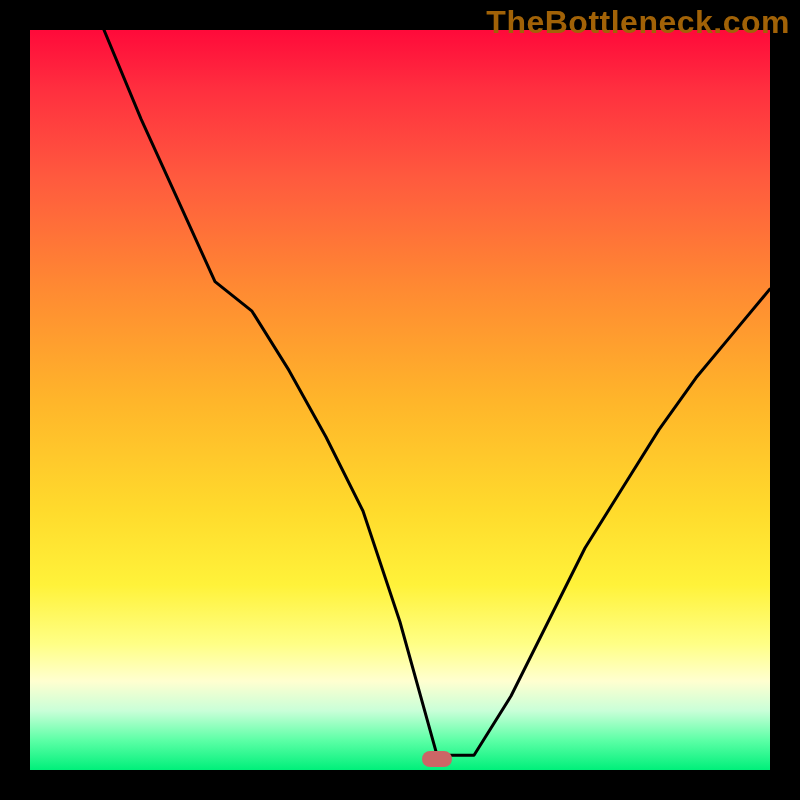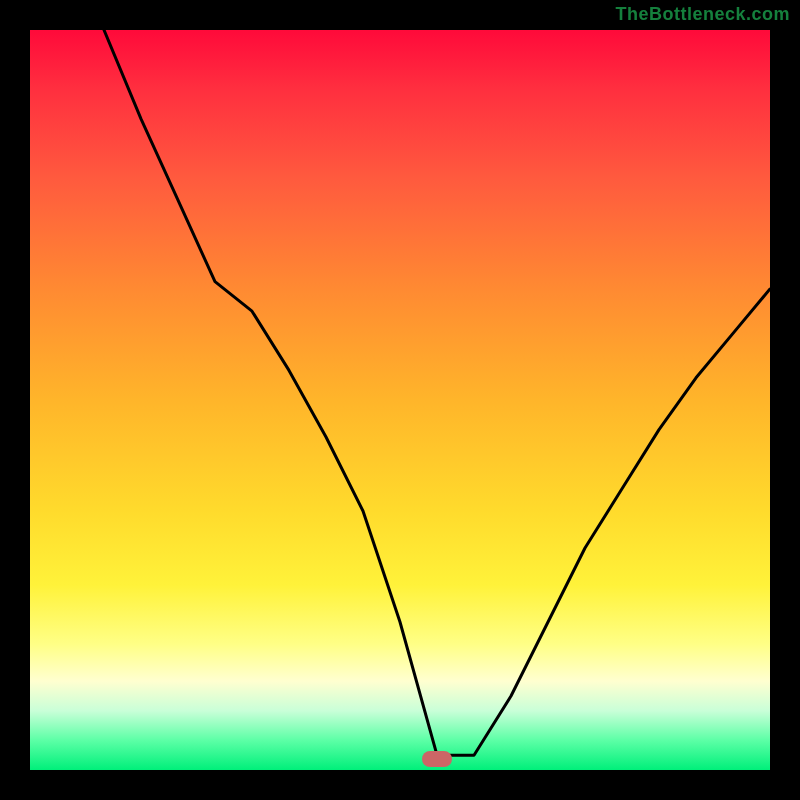--- a/index.html
+++ b/index.html
@@ -14,22 +14,22 @@
   .frame {
     position: relative;
     width: 800px;
     height: 800px;
     background: #000;
   }
   .watermark {
     position: absolute;
     top: 4px;
     right: 10px;
-    color: #15803d;
-    font-size: 18px;
+    color: #a16207;
+    font-size: 32px;
     font-weight: 600;
     letter-spacing: 0.5px;
     z-index: 10;
   }
   .plot-area {
     position: absolute;
     left: 30px;
     top: 30px;
     width: 740px;
     height: 740px;

